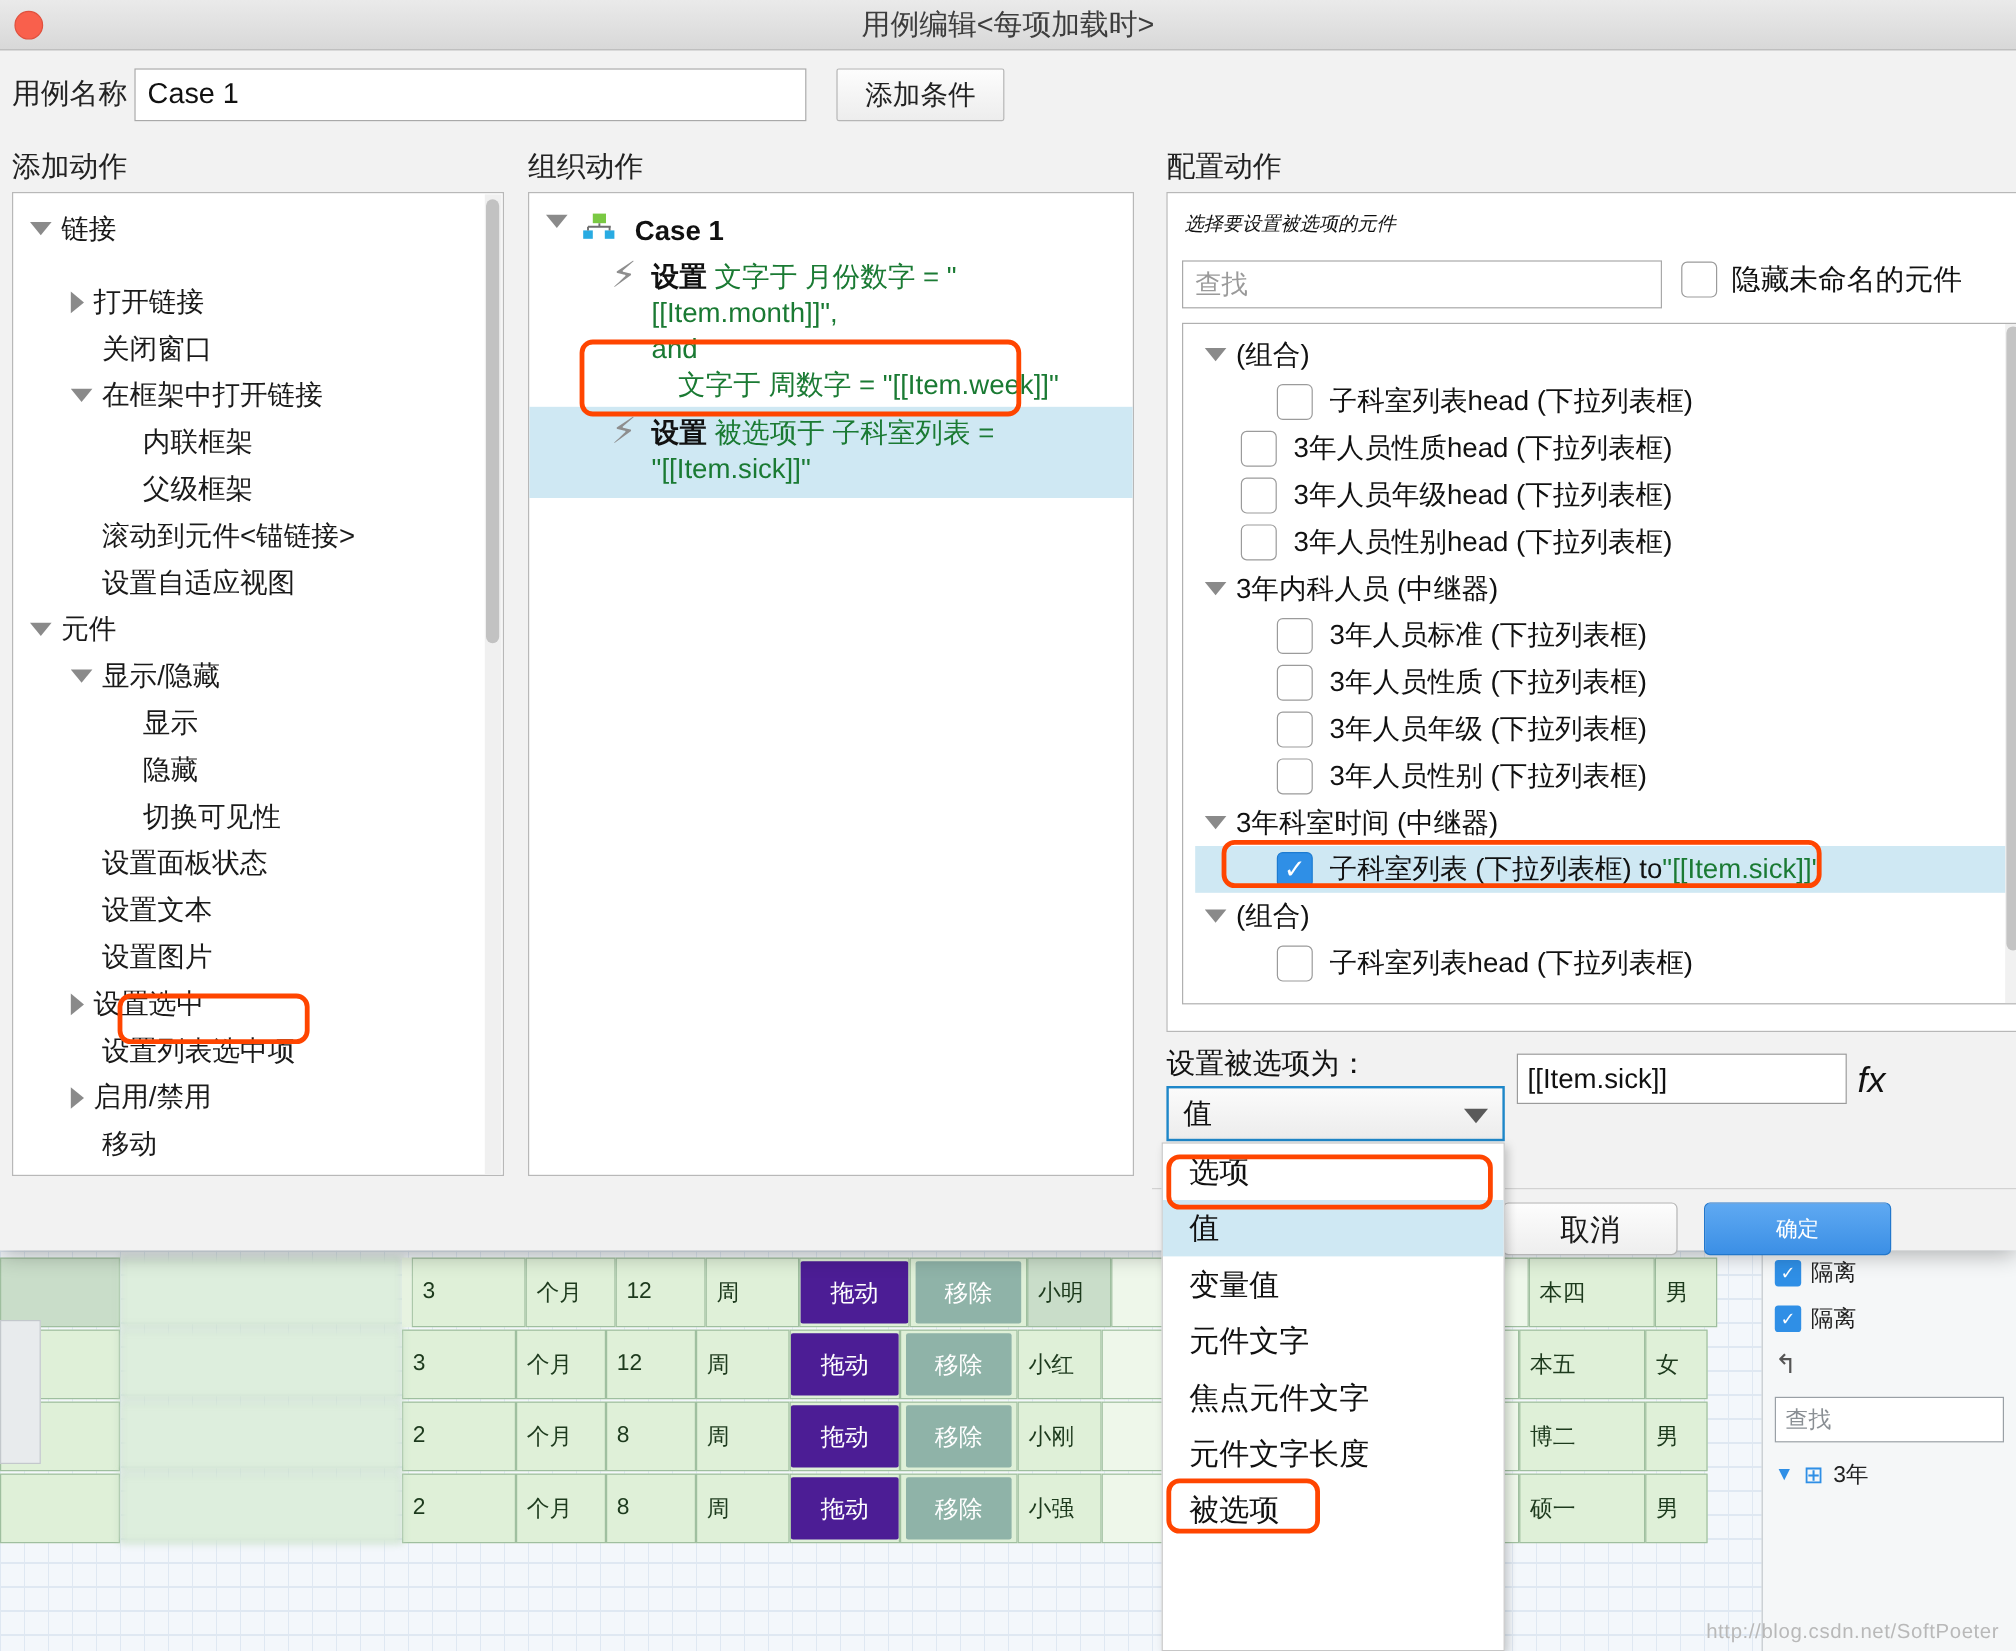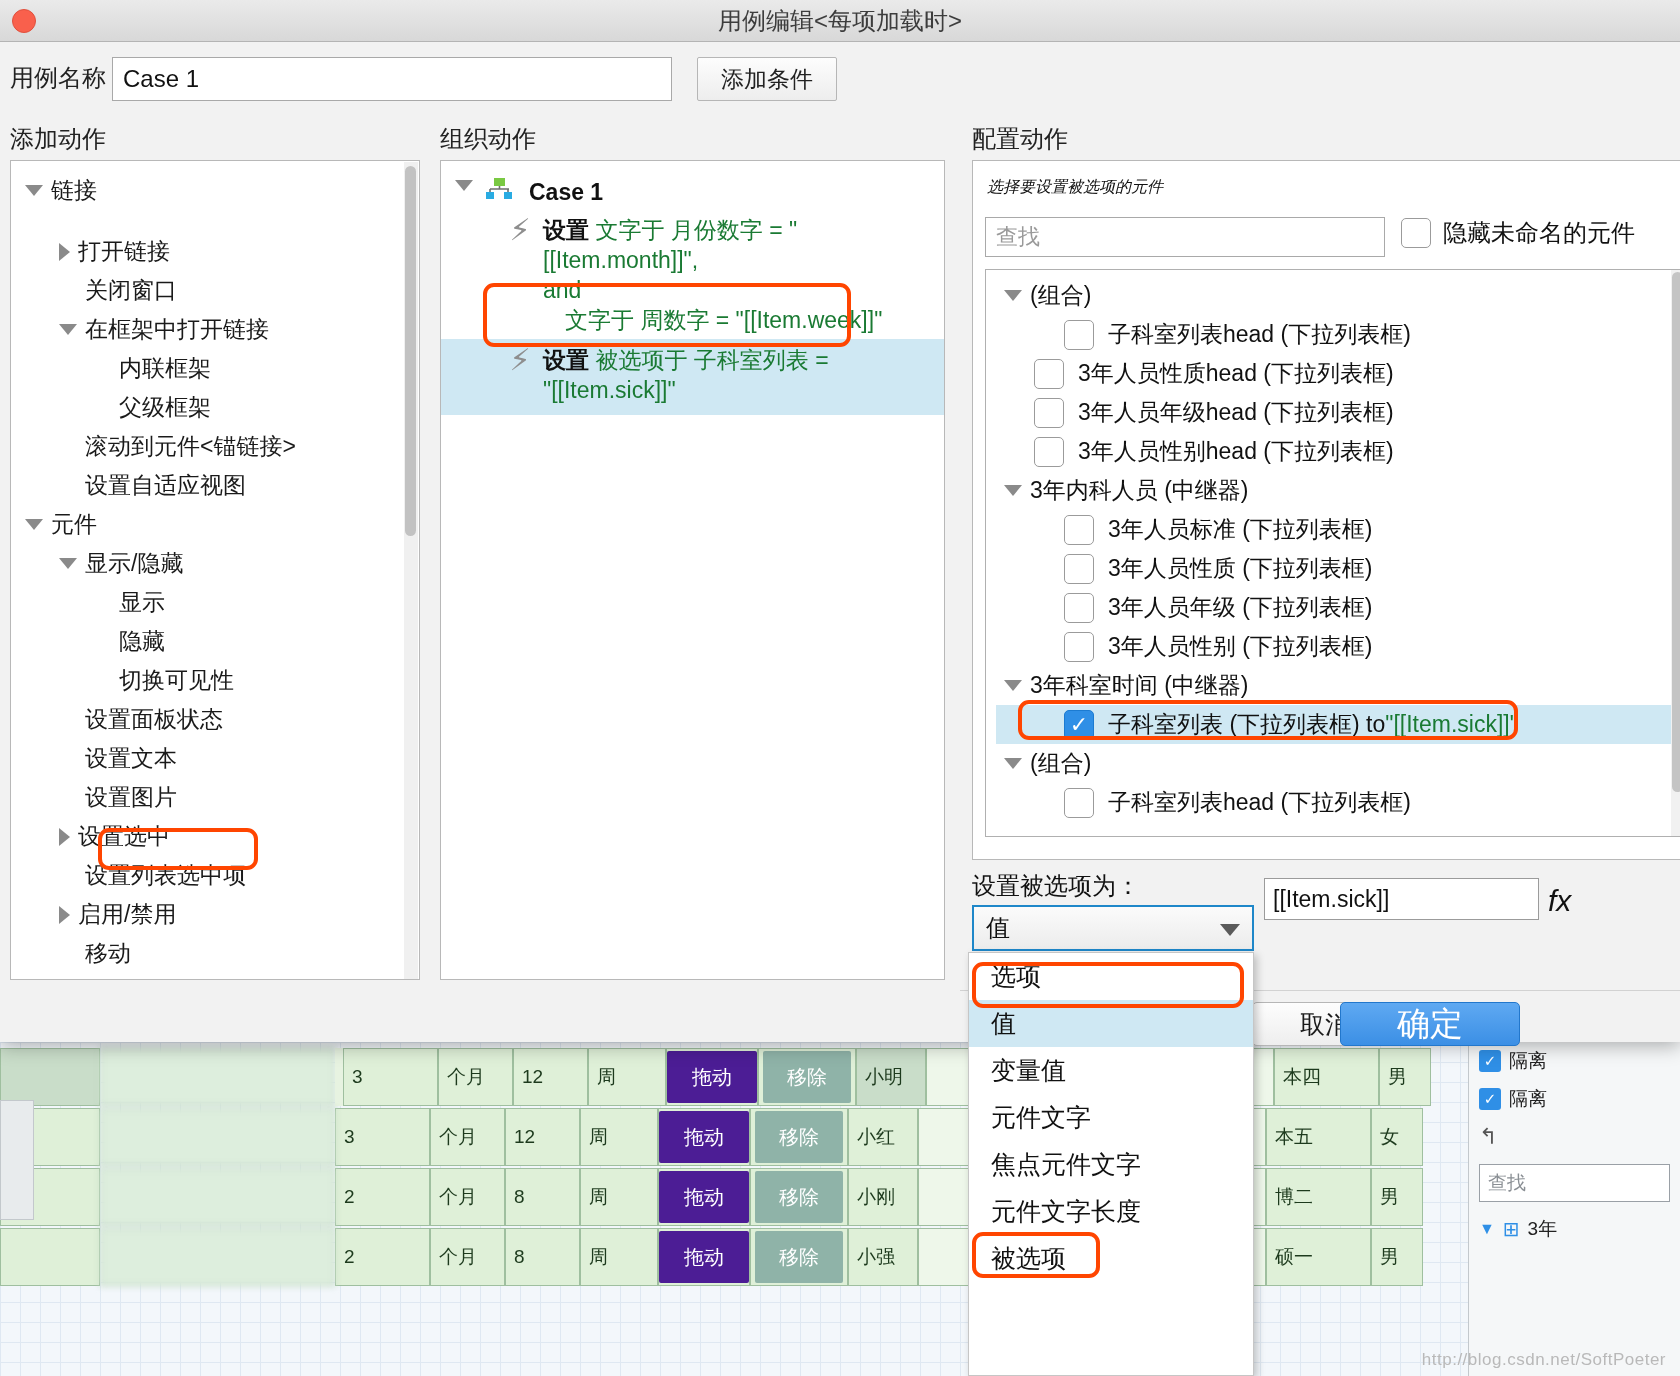--- a/index.html
+++ b/index.html
@@ -158,25 +158,25 @@
   .dd-item { height:47px; display:flex; align-items:center; padding-left:22px;
              font-size:25px; color:#111; }
   .dd-item.sel { background:#cfe8f3; }
 
   
   #btn-cancel { position:absolute; left:1252px; top:1002px; width:146px; height:44px;
                 border:1px solid #b6b6b6; border-radius:5px;
                 background:linear-gradient(#fdfdfd,#eeeeee);
                 display:flex; align-items:center; justify-content:center;
                 font-size:25px; color:#1a1a1a; }
-  #btn-ok { position:absolute; left:1340px; top:1002px; width:180px; height:44px;
+  #btn-ok { position:absolute; left:1420px; top:1002px; width:156px; height:44px;
             border:1px solid #2277cc; border-radius:5px;
             background:linear-gradient(#5fa9f2,#3b8fe5);
             display:flex; align-items:center; justify-content:center;
-            font-size:33px; color:#fff; }
+            font-size:18px; color:#fff; }
   #btn-sep { position:absolute; left:960px; top:990px; width:720px; height:1px;
              background:#d2d2d2; }
 </style>
 </head>
 <body>
 
 <div id="bg-app">
   <div id="bg-grid"></div>
 
   <div class="bg-table" style="left:0;top:1048px;">

